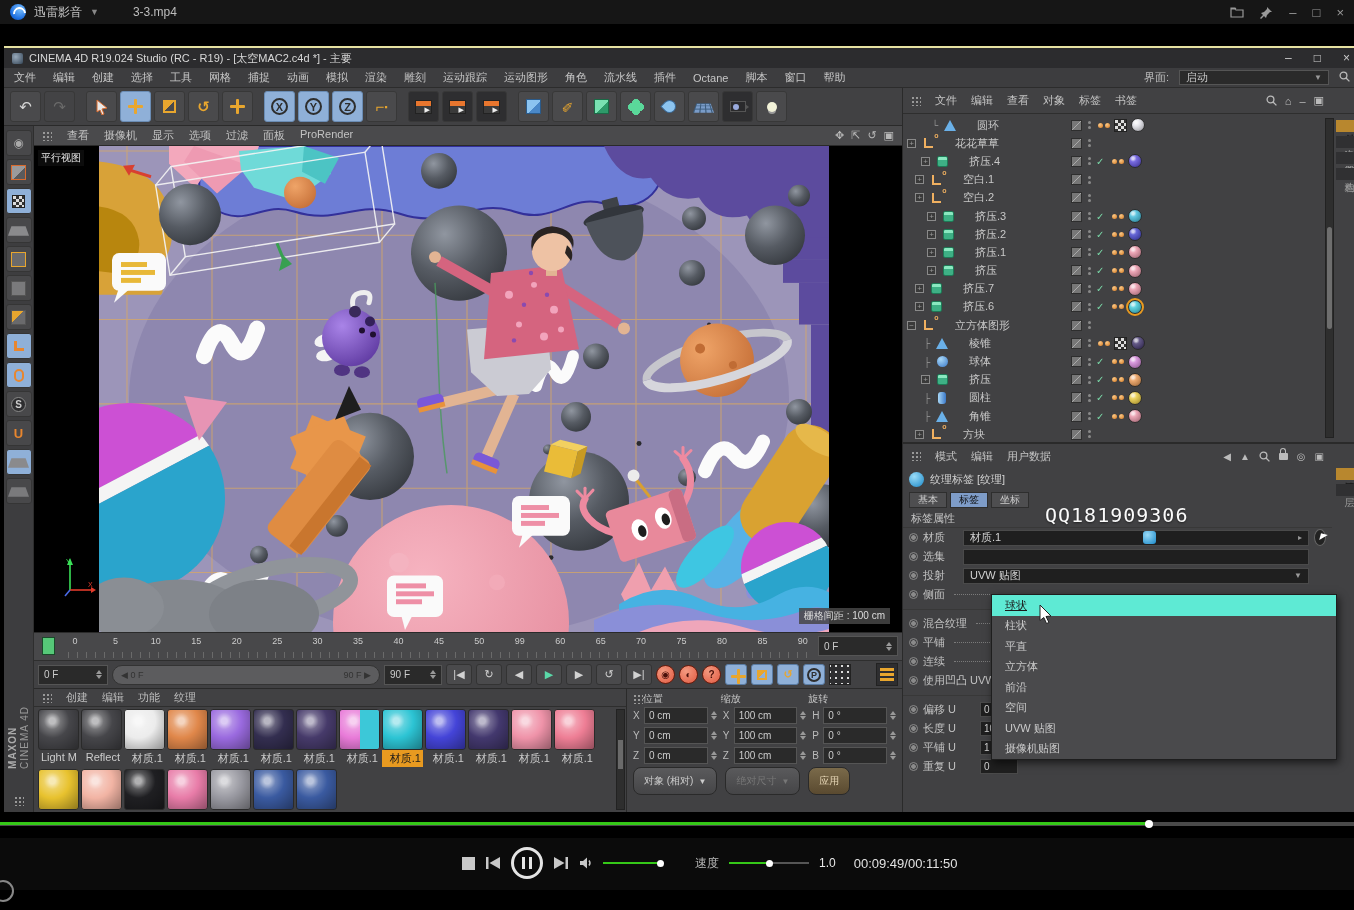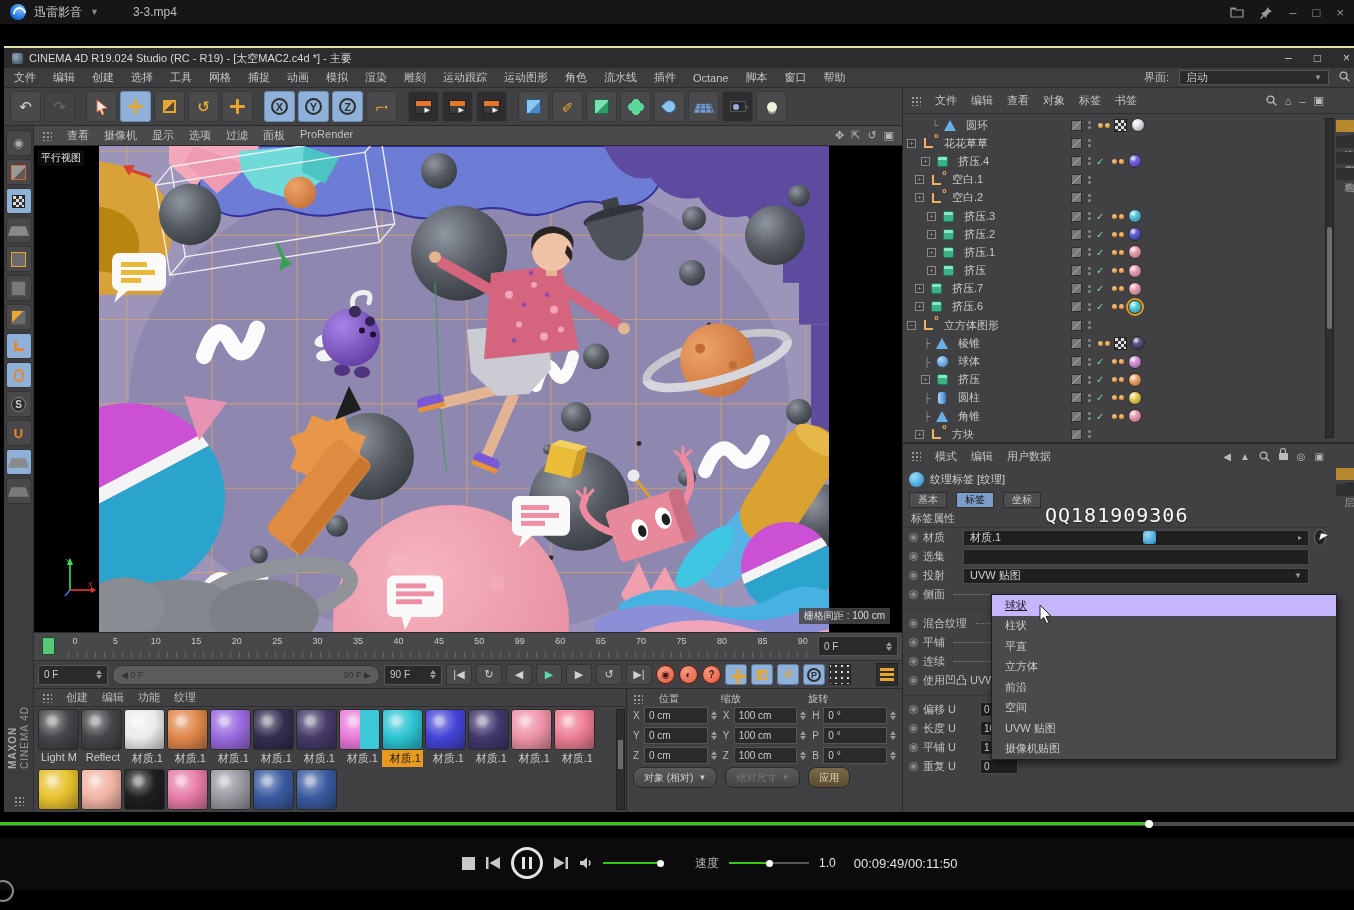--- a/index.html
+++ b/index.html
@@ -98,83 +98,83 @@
   .matrow{display:flex;gap:2px;padding:2px 4px 0 4px;}
   .mat-thumb{width:41px;display:flex;flex-direction:column;align-items:center;}
   .mat-ball{width:41px;height:41px;background-color:#555;border:1px solid #2a2a2a;border-radius:3px;position:relative;overflow:hidden;background-image:radial-gradient(circle at 34% 28%,rgba(255,255,255,.65) 0 8%,rgba(255,255,255,.25) 22%,rgba(0,0,0,0) 45%,rgba(0,0,0,.35) 95%);}
   .mat-half{position:absolute;right:0;top:0;width:50%;height:100%;}
   .mat-label{width:41px;font-size:11px;color:#ccc;text-align:right;padding:1px 2px;white-space:nowrap;overflow:hidden;}
   .mat-label.sel{background:#e89a20;color:#1a1a1a;}
   .matscroll{position:absolute;right:1px;top:20px;bottom:2px;width:9px;background:#2e2e2e;border:1px solid #222;}
   .matscroll i{position:absolute;left:1px;right:1px;top:30%;height:30%;background:#6a6a6a;}
   #coords{width:276px;background:#414143;border-left:1px solid #2a2a2a;padding:2px 6px;font-size:10px;}
   .chead{display:grid;grid-template-columns:1fr 1fr 1fr;color:#c6c6c6;height:16px;align-items:center;}
-  .chead div{display:flex;gap:16px;align-items:center;}
+  .chead div{display:flex;gap:0;align-items:center;}
   .crow{display:grid;grid-template-columns:1fr 1fr 1fr;gap:6px;margin-bottom:3px;}
   .ccell{display:flex;align-items:center;gap:3px;}
   .ccell .lab{width:8px;color:#bbb;}
   .cinput{flex:1;height:17px;background:#2a2a2a;border:1px solid #555;display:flex;align-items:center;padding:0 4px;color:#ccc;}
   .cbtns{display:flex;gap:8px;margin-top:2px;}
-  .cbtn{height:21px;border-radius:8px;background:linear-gradient(#5a5a5c,#454547);border:1px solid #2a2a2a;color:#ccc;display:flex;align-items:center;justify-content:center;padding:0 10px;font-size:10px;gap:5px;}
+  .cbtn{height:28px;border-radius:8px;background:linear-gradient(#5a5a5c,#454547);border:1px solid #2a2a2a;color:#ccc;display:flex;align-items:center;justify-content:center;padding:0 10px;font-size:10px;gap:5px;}
   .cbtn.dim{color:#777;}
   .cbtn.apply{background:linear-gradient(#7a6a4a,#5a4a30);color:#e8d8b8;}
   
   #rightcol{left:898px;top:40px;width:456px;height:724px;background:#414143;border-left:1px solid #2a2a2a;position:absolute;}
   .omheader{height:26px;display:flex;align-items:center;gap:14px;padding:0 8px;color:#c4c4c4;border-bottom:1px solid #2e2e2e;}
   .omicons{margin-left:auto;margin-right:26px;display:flex;gap:8px;align-items:center;color:#bbb;}
   #omlist{height:328px;overflow:hidden;position:relative;padding-top:2px;}
   .om-row{height:18.2px;display:flex;align-items:center;position:relative;color:#c8c8c8;font-size:11px;}
   .om-pad{display:inline-block;height:1px;}
   .om-tree{width:12px;text-align:center;color:#9a9a9a;font-size:9px;}
   .om-tree.twb{width:9px;height:9px;border:1px solid #8a8a8a;background:#3a3a3a;line-height:7px;font-size:8px;margin-right:3px;}
   .om-icon{width:14px;height:14px;margin:0 4px 0 2px;display:flex;align-items:center;justify-content:center;}
   .ic-null{width:9px;height:10px;border-left:2px solid #f0b060;border-bottom:2px solid #f0b060;position:relative;}
   .ic-null::after{content:"o";position:absolute;right:-6px;top:-6px;color:#f0b060;font-size:7px;font-weight:bold;}
   .ic-extrude{width:11px;height:11px;background:linear-gradient(#8ae8c0 30%,#3eb085 30%);border:1px solid #1e7a56;border-radius:2px;}
   .ic-cone,.ic-cone2{width:0;height:0;border-left:6px solid transparent;border-right:6px solid transparent;border-bottom:11px solid #6ab0e8;}
   .ic-sphere{width:11px;height:11px;border-radius:50%;background:radial-gradient(circle at 35% 30%,#a8d8f8,#3a78c8);}
   .ic-cyl{width:8px;height:12px;border-radius:3px;background:linear-gradient(90deg,#a8d8f8,#3a78c8);}
-  .om-name{margin-left:5px;white-space:nowrap;}
+  .om-name{margin-left:16px;white-space:nowrap;}
   .om-cols{position:absolute;left:168px;display:flex;align-items:center;gap:4px;}
   .om-vis{width:11px;height:11px;background:linear-gradient(135deg,#777 46%,#aaa 46% 54%,#777 54%);border:1px solid #2e2e2e;}
   .om-dots{display:flex;flex-direction:column;gap:2px;width:6px;align-items:center;}
   .om-dots i{width:3px;height:3px;border-radius:50%;background:#8a8a8a;}
   .om-check{color:#7ad8a8;font-size:10px;width:10px;}
   .om-texdots{display:flex;gap:2px;margin-left:2px;}
   .om-texdots i{width:5px;height:5px;border-radius:50%;background:radial-gradient(circle at 35% 30%,#f8c888,#d87a20);}
   .om-checker{width:13px;height:13px;background:#ddd;background-image:linear-gradient(45deg,#333 25%,transparent 25%,transparent 75%,#333 75%),linear-gradient(45deg,#333 25%,transparent 25%,transparent 75%,#333 75%);background-size:6px 6px;background-position:0 0,3px 3px;border:1px solid #222;}
   .om-mat{width:14px;height:14px;border-radius:50%;background-image:radial-gradient(circle at 34% 28%,rgba(255,255,255,.75) 0 10%,rgba(255,255,255,.2) 30%,rgba(0,0,0,.35) 100%);border:1px solid #2a2a2a;}
   .om-mat.sel{outline:2px solid #e89a20;}
   .omscroll{position:absolute;right:24px;top:4px;bottom:4px;width:9px;background:#2e2e2e;border:1px solid #222;}
   .omscroll i{position:absolute;left:1px;right:1px;top:34%;height:32%;background:#6e6e6e;border-radius:3px;}
   
   #attrmgr{border-top:2px solid #2a2a2a;height:370px;position:relative;padding-right:26px;}
   .amheader{height:24px;display:flex;align-items:center;gap:14px;padding:0 8px;color:#c4c4c4;}
   .amicons{margin-left:auto;display:flex;gap:9px;align-items:center;color:#bbb;font-size:10px;}
   .tagrow{height:22px;display:flex;align-items:center;gap:6px;padding:0 6px;color:#d2d2d2;}
   .tagball{width:15px;height:15px;border-radius:50%;background:radial-gradient(circle at 35% 30%,#9adcf8,#1a88c8);}
-  .amtabs{height:20px;display:flex;gap:9px;padding:0 6px;align-items:center;}
+  .amtabs{height:20px;display:flex;gap:3px;padding:0 6px;align-items:center;}
   .amtab{height:16px;padding:0 8px;background:#4e4e50;border:1px solid #2e2e2e;color:#ccc;display:flex;align-items:center;font-size:10px;}
   .amtab.active{background:#7e9cc8;color:#111;}
   .amsection{height:18px;display:flex;align-items:center;padding:0 8px;color:#c8c8c8;border-bottom:1px solid #383838;}
   .arow{height:19px;display:flex;align-items:center;padding:0 6px;gap:5px;color:#c2c2c2;}
   .acirc{width:9px;height:9px;border:1px solid #8a8a8a;border-radius:50%;background:radial-gradient(circle,#8a8a8a 2px,transparent 2.6px);flex:0 0 9px;}
   .alabel{white-space:nowrap;}
   .aleader{flex:1;border-bottom:1px dotted #7a7a7a;height:1px;margin:0 4px;max-width:999px;}
   .afield{width:346px;height:16px;background:#1f1f1f;border:1px solid #4a4a4a;display:flex;align-items:center;padding:0 6px;color:#d2d2d2;flex:0 0 346px;}
   .afield .dcar{margin-left:auto;color:#999;font-size:8px;}
   .aminiball{margin-left:auto;width:13px;height:13px;border-radius:3px;background:radial-gradient(circle at 35% 30%,#9adcf8,#1a88c8);}
   .apick{width:17px;height:17px;border-radius:50%;background:#222;border:1px solid #666;position:relative;}
   .apick::after{content:"";position:absolute;left:5px;top:4px;width:0;height:0;border-left:7px solid #fff;border-bottom:7px solid transparent;transform:rotate(15deg);}
   .asmall{width:38px;height:15px;background:#1f1f1f;border:1px solid #4a4a4a;display:flex;align-items:center;padding:0 3px;color:#d2d2d2;flex:0 0 38px;font-size:10px;}
   .gapline{height:6px;border-bottom:1px solid #383838;margin-bottom:4px;}
   
   #projdrop{position:absolute;left:88px;top:506px;width:346px;background:#4a4a4c;border:1px solid #1e1e1e;box-shadow:2px 3px 8px rgba(0,0,0,.6);z-index:30;}
   .dd-item{height:20.5px;display:flex;align-items:center;padding:0 13px;color:#cacaca;font-size:11px;}
-  .dd-item.hl{background:#c4b5fd;color:#1a1a1a;text-decoration:underline;}
+  .dd-item.hl{background:#5eead4;color:#1a1a1a;text-decoration:underline;}
   
   .sidetabs{position:absolute;right:0;width:22px;display:flex;flex-direction:column;gap:4px;z-index:5;}
   .stab{writing-mode:vertical-rl;padding:6px 2px;background:#303032;color:#9a9a9a;font-size:10px;border-radius:0 3px 3px 0;text-align:center;}
   .stab.active{background:#b8872e;color:#1a1a1a;font-weight:bold;}
   .watermark{position:absolute;left:142px;top:415px;font-size:20px;color:#fafafa;letter-spacing:1px;z-index:25;text-shadow:0 1px 2px rgba(0,0,0,.5);font-family:"DejaVu Sans Mono","Liberation Mono",monospace;}
   .cursor{position:absolute;left:136px;top:516px;z-index:40;}
   
   .gizmo{position:absolute;left:28px;bottom:34px;}
   
   #progress{left:0;top:822px;width:1354px;height:4px;background:#4a4a4a;}

